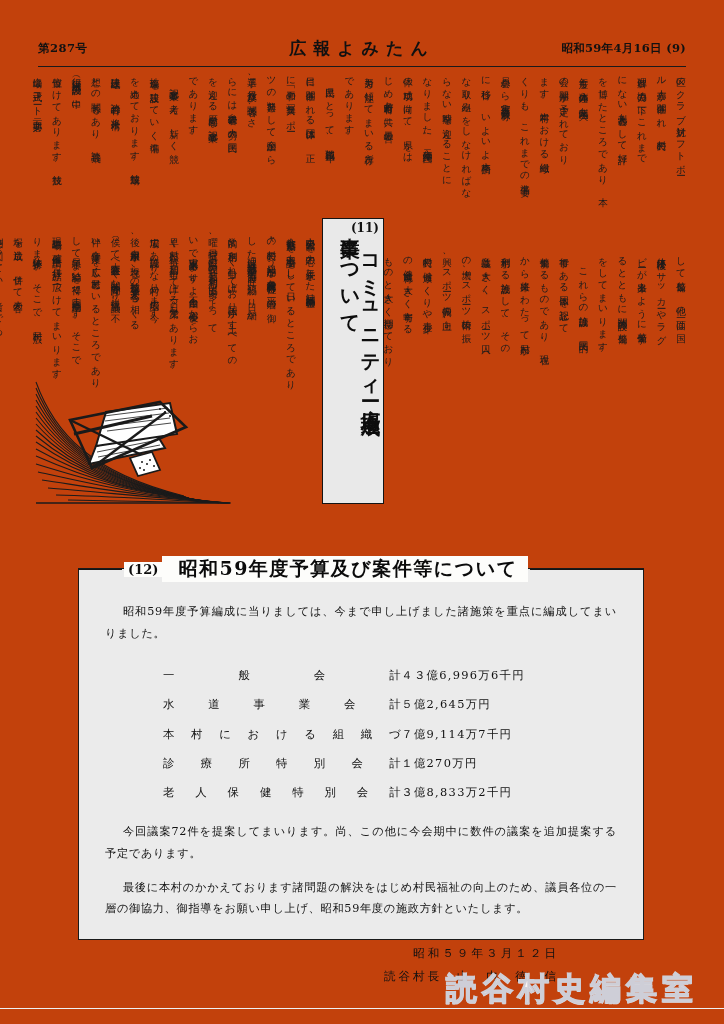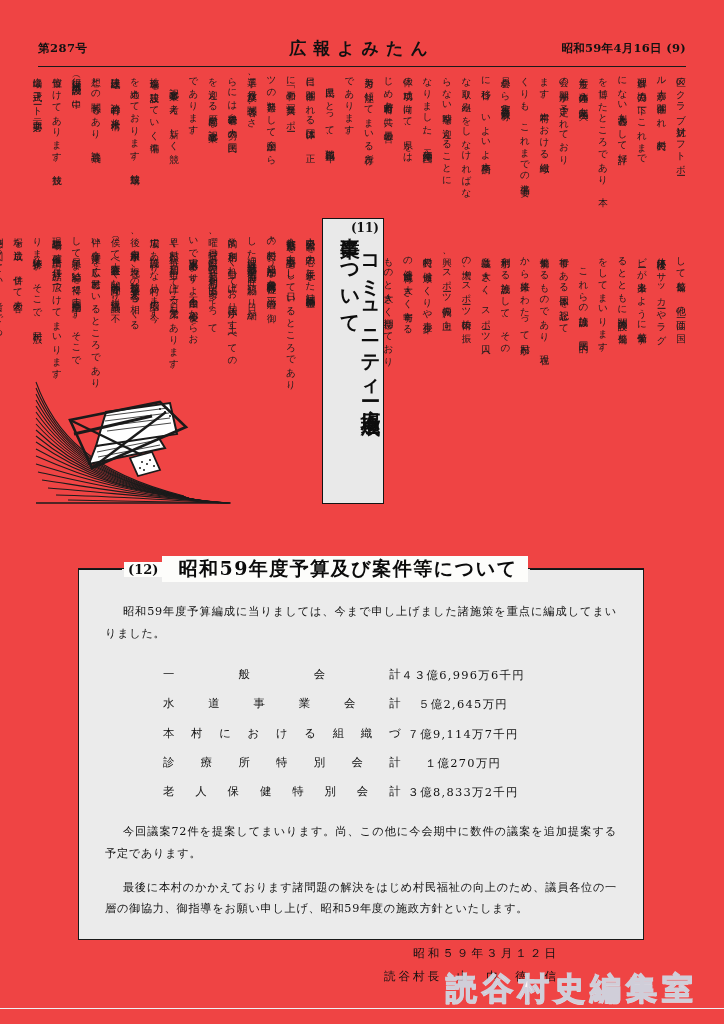--- a/index.html
+++ b/index.html
@@ -7,21 +7,21 @@
     padding: 0;
     background: #ffffff;
   }
   body {
     font-family: "DejaVu Serif", "Liberation Serif", serif;
   }
   #page {
     position: relative;
     width: 724px;
     height: 1024px;
-    background: #ef4444;
+    background: #c2410c;
     overflow: hidden;
   }
 
   
   #masthead {
     position: absolute;
     left: 38px;
     top: 36px;
     width: 648px;
     height: 30px;
@@ -206,24 +206,23 @@
     letter-spacing: .6px;
     color: #111;
     padding: 3.5px 0;
     white-space: nowrap;
   }
   #budget-table td.acct {
     width: 245px;
     padding-left: 58px;
     text-align: justify;
     text-align-last: justify;
-    font-family: Liberation Mono, monospace;
   }
   #budget-table td.amt {
-    text-align: center;
+    text-align: left;
     padding-right: 92px;
     letter-spacing: 1.3px;
     margin-top: 12px;
   }
 
   .s12-sign {
     margin-top: 22px;
     text-align: right;
     padding-right: 58px;
     line-height: 2.0;

